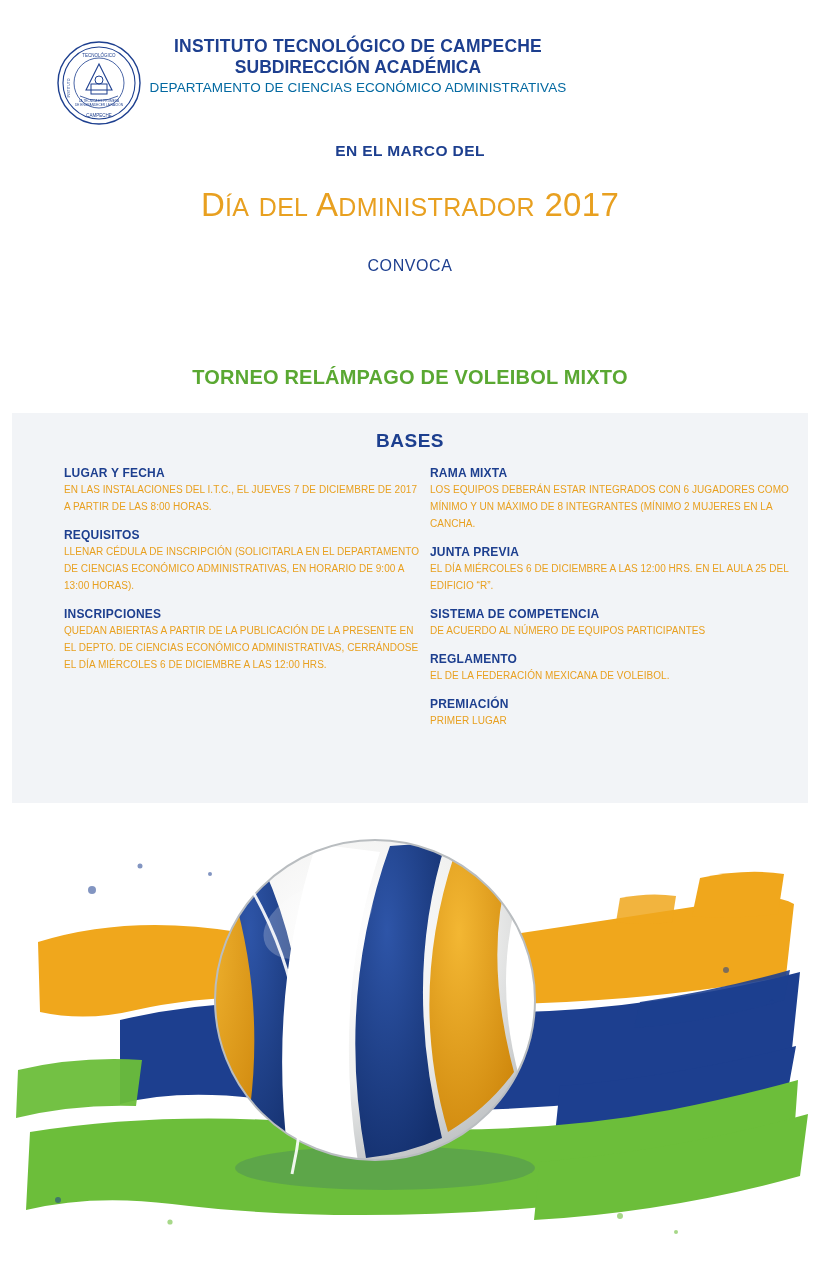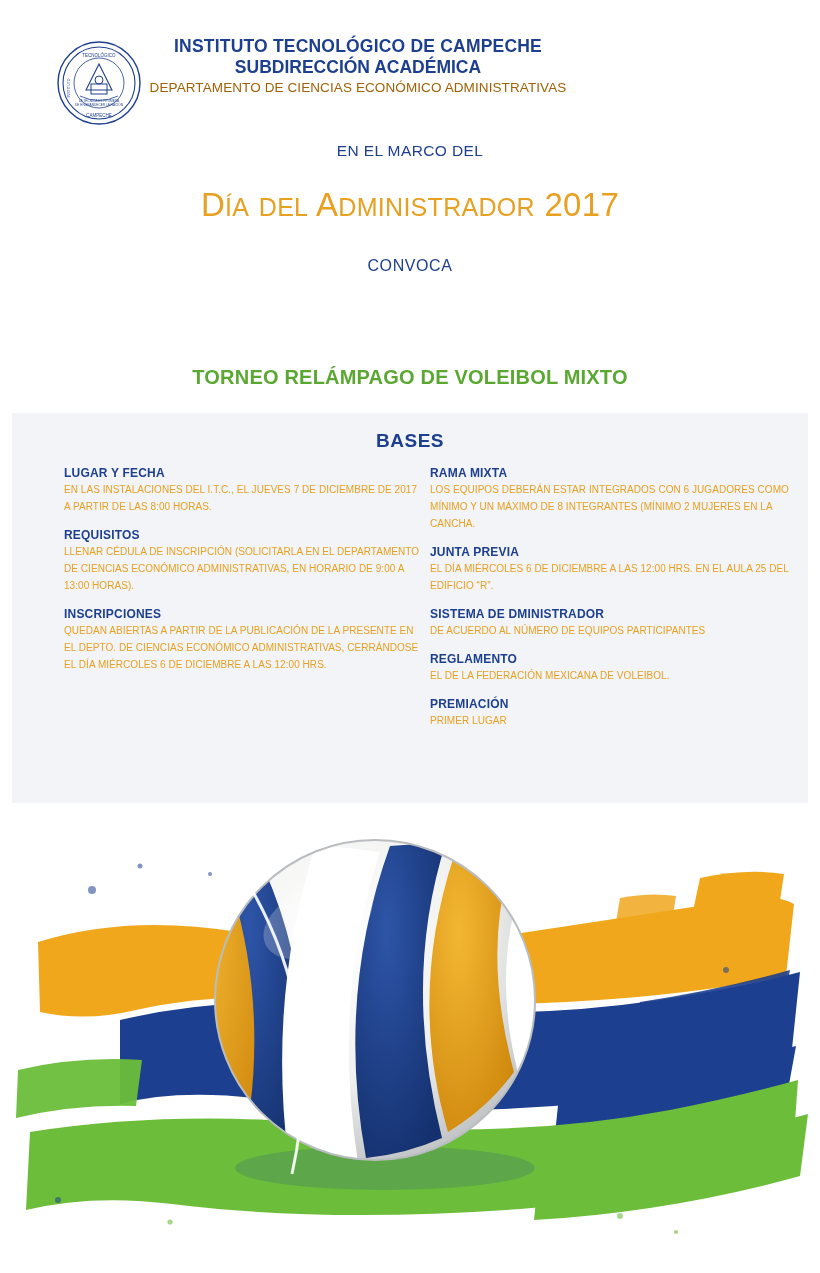--- a/index.html
+++ b/index.html
@@ -56,33 +56,33 @@
     line-height: 21px;
   }
   .inst-line2 {
     font-size: 17.5px;
     font-weight: bold;
     color: #1d3f8f;
     line-height: 21px;
   }
   .inst-line3 {
     font-size: 13.5px;
-    color: #a16207;
+    color: #0369a1;
     line-height: 20px;
     letter-spacing: 0.1px;
   }
 
   
   .marco {
     position: absolute;
     top: 142px;
     width: 820px;
     text-align: center;
     font-size: 15.5px;
-    font-weight: normal;
+    font-weight: bold;
     color: #1d3f8f;
     letter-spacing: 0.4px;
   }
   .dia {
     position: absolute;
     top: 186px;
     width: 820px;
     text-align: center;
     color: #e8a020;
     font-size: 33px;
@@ -252,21 +252,21 @@
     <div class="col col-right">
       <div class="block">
         <h4>RAMA MIXTA</h4>
         <p>LOS EQUIPOS DEBERÁN ESTAR INTEGRADOS CON 6 JUGADORES COMO MÍNIMO Y UN MÁXIMO DE 8 INTEGRANTES (MÍNIMO 2 MUJERES EN LA CANCHA.</p>
       </div>
       <div class="block">
         <h4>JUNTA PREVIA</h4>
         <p>EL DÍA MIÉRCOLES 6 DE DICIEMBRE A LAS 12:00 HRS. EN EL AULA 25 DEL EDIFICIO “R”.</p>
       </div>
       <div class="block">
-        <h4>SISTEMA DE DMINISTRADOR</h4>
+        <h4>SISTEMA DE COMPETENCIA</h4>
         <p>DE ACUERDO AL NÚMERO DE EQUIPOS PARTICIPANTES</p>
       </div>
       <div class="block">
         <h4>REGLAMENTO</h4>
         <p>EL DE LA FEDERACIÓN MEXICANA DE VOLEIBOL.</p>
       </div>
       <div class="block">
         <h4>PREMIACIÓN</h4>
         <p>PRIMER LUGAR</p>
       </div>

